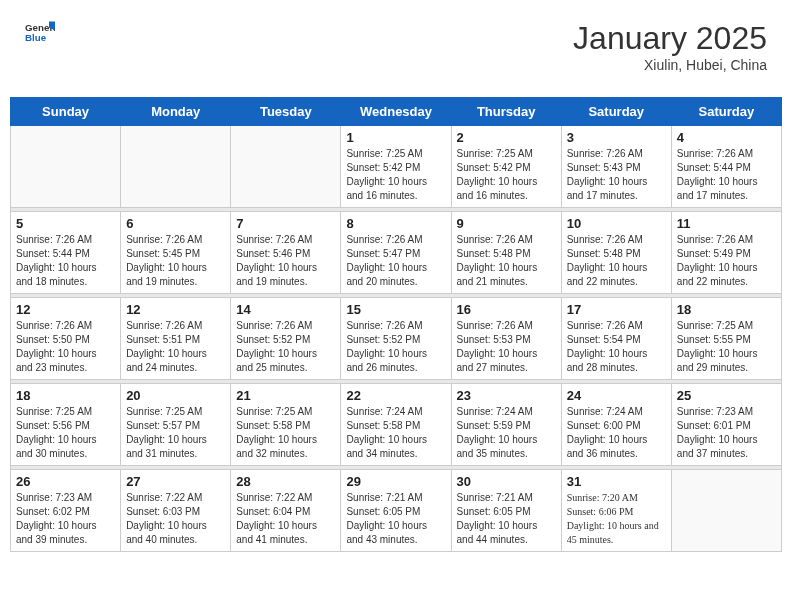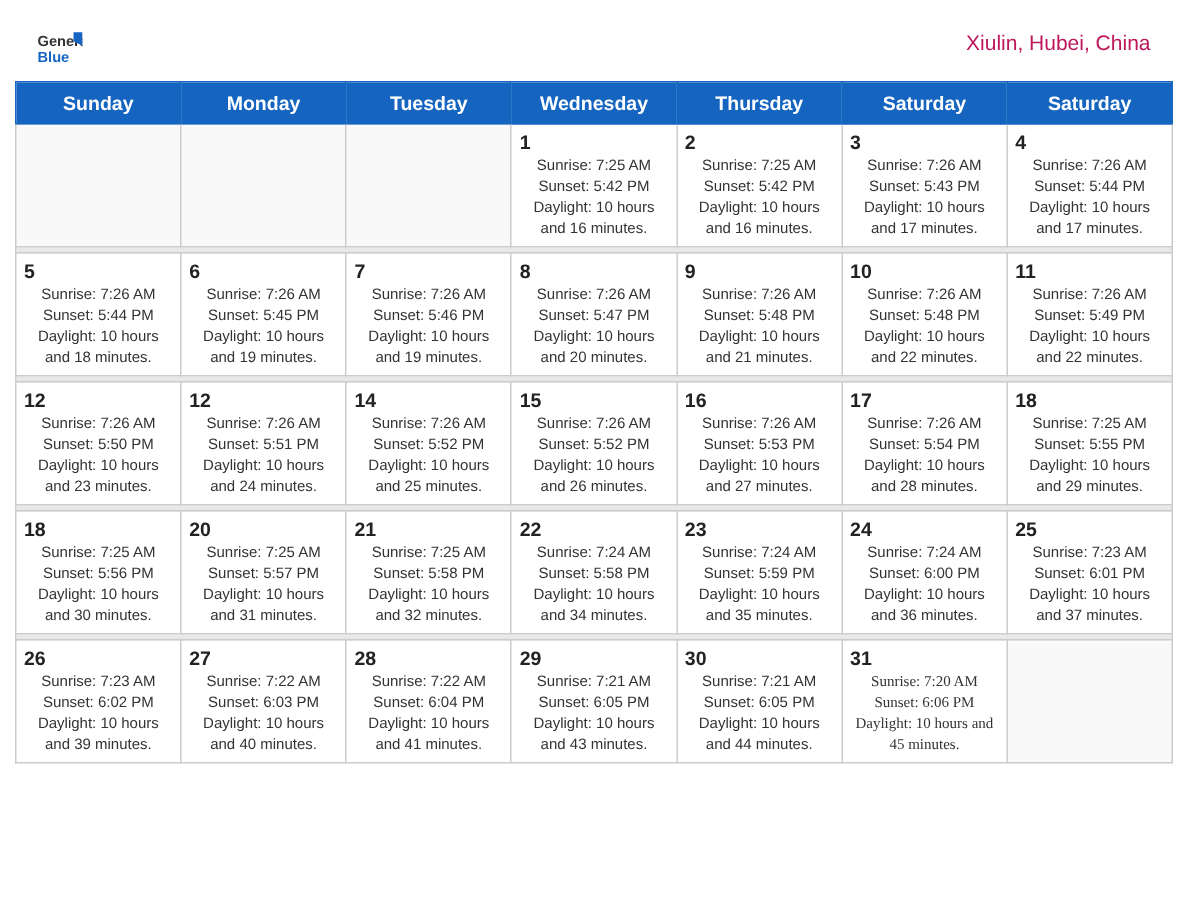--- a/index.html
+++ b/index.html
@@ -28,27 +28,27 @@
     .title-block {
       text-align: right;
     }
     .calendar-title {
       font-size: 32px;
       font-weight: normal;
       color: #333;
     }
     .calendar-subtitle {
       font-size: 14px;
-      color: #be185d;
+      color: #404040;
       text-align: right;
     }
     table {
       width: 100%;
       border-collapse: collapse;
-      margin-top: 5px;
+      margin-top: 19px;
       padding-left: 36px;
     }
     .day-header {
       background: #1565C0;
       color: #fff;
       text-align: center;
       padding: 6px 4px;
       font-size: 13px;
       font-weight: bold;
       border: 1px solid #1565C0;
@@ -67,35 +67,35 @@
     .day-num {
       font-size: 13px;
       font-weight: bold;
       color: #222;
       margin-bottom: 2px;
     }
     .cell-text {
       font-size: 10px;
       color: #333;
       line-height: 1.4;
-      text-align: center;
     }
   </style>
 </head>
 <body>
 
 <div class="header">
   <div class="logo">
     <svg class="logo-icon" viewBox="0 0 40 32" xmlns="http://www.w3.org/2000/svg">
       <text x="0" y="14" font-size="13" font-weight="bold" fill="#333">General</text>
       <text x="0" y="28" font-size="13" font-weight="bold" fill="#1565C0">Blue</text>
       <polygon points="32,2 40,2 40,14 32,10" fill="#1565C0"></polygon>
     </svg>
   </div>
   <div class="title-block">
+    <div class="calendar-title">January 2025</div>
     <div class="calendar-subtitle">Xiulin, Hubei, China</div>
   </div>
 </div>
 
 <table>
   <thead>
     <tr>
       <th class="day-header">Sunday</th>
       <th class="day-header">Monday</th>
       <th class="day-header">Tuesday</th>

